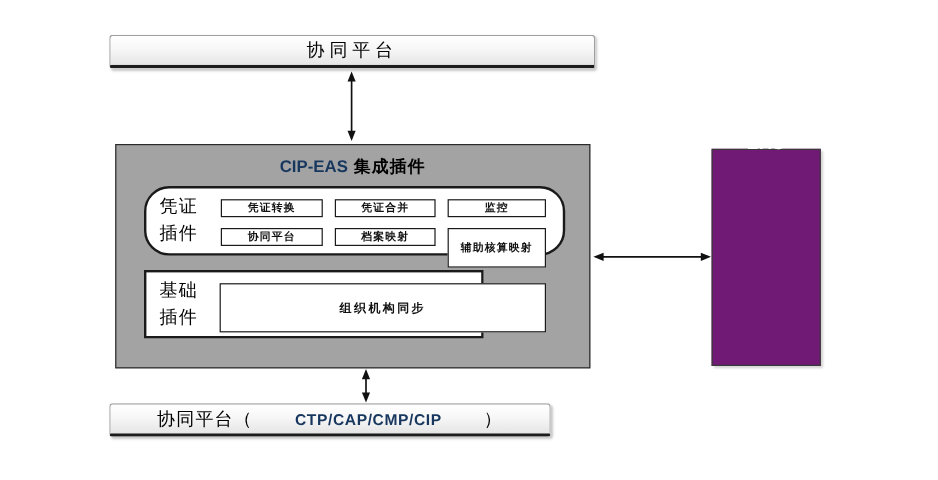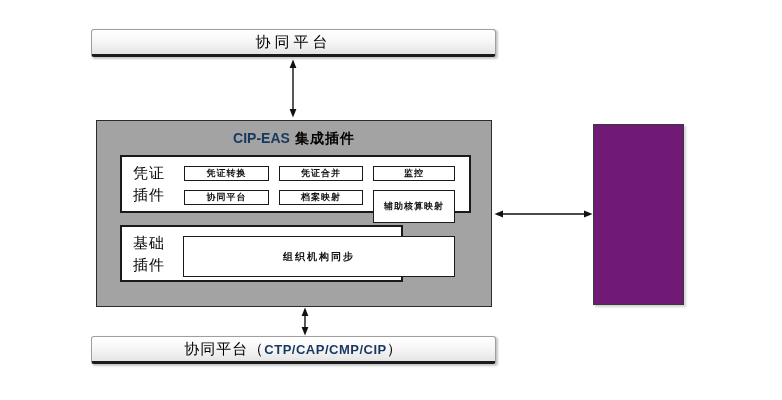--- a/index.html
+++ b/index.html
@@ -10,37 +10,37 @@
   
   .gbox{
     position:absolute;box-sizing:border-box;
     border:1px solid #9f9f9f;border-bottom:3px solid #1c1c1c;border-radius:3px;
     background:linear-gradient(180deg,#ffffff 0%,#f7f7f7 45%,#e5e5e5 100%);
     box-shadow:1.5px 1.5px 2px rgba(0,0,0,.22);
     display:flex;align-items:center;justify-content:center;
     font-size:15px;letter-spacing:4px;color:#000;
   }
   .gbox.portal{left:91px;top:29px;width:405px;height:28px;}
-  .gbox.platform{left:91px;top:336px;width:405px;height:28px;letter-spacing:1px;}
+  .gbox.platform{left:91px;top:336px;width:368px;height:28px;letter-spacing:1px;gap:35px;}
   .platform .latin{color:#17375e;font-weight:bold;font-size:13px;letter-spacing:.5px;}
   
   .plugin-box{
     position:absolute;left:96px;top:120px;width:396px;height:187px;
     box-sizing:border-box;border:1.5px solid #2b2b2b;background:#a3a3a3;
   }
   .plugin-title{
     position:absolute;left:0;top:9px;width:100%;text-align:center;
     font-size:14px;font-weight:bold;color:#000;
   }
   .plugin-title .latin{color:#17375e;}
   .plugin-title .cjk{margin-left:5px;letter-spacing:1px;}
   .section{
     position:absolute;box-sizing:border-box;border:2px solid #1a1a1a;background:#fff;
   }
-  .section.voucher{left:23px;top:34px;width:351px;height:58px;}
+  .section.voucher{left:23px;top:34px;width:351px;height:58px;border-radius:21px;}
   .section.base{left:23px;top:104px;width:283px;height:57px;}
   .section-label{
     position:absolute;left:11px;top:50%;transform:translateY(-50%);
     font-size:15px;line-height:22px;letter-spacing:1px;color:#000;white-space:nowrap;
   }
   .sbox{
     position:absolute;box-sizing:border-box;border:1.2px solid #1a1a1a;background:#fff;
     display:flex;align-items:center;justify-content:center;
     font-size:9px;font-weight:bold;letter-spacing:1px;color:#111;white-space:nowrap;overflow:hidden;
   }

